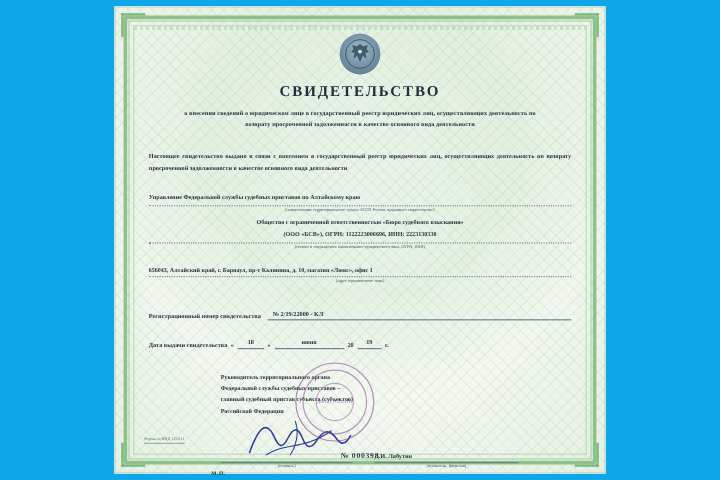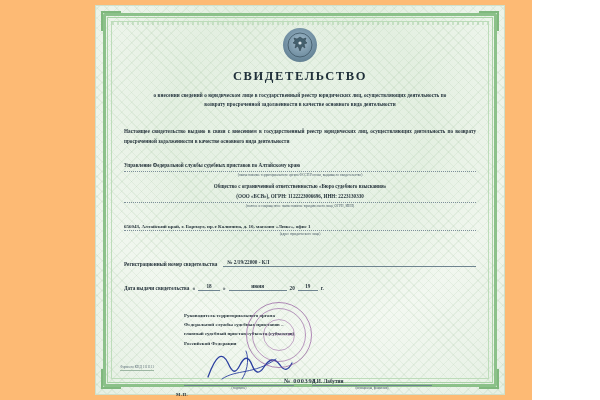--- a/index.html
+++ b/index.html
@@ -9,23 +9,23 @@
   }
   body {
     width: 600px;
     height: 400px;
     overflow: hidden;
     font-family: "Liberation Serif", serif;
   }
 
   .page {
     position: relative;
-    width: 532px;
+    width: 600px;
     height: 400px;
-    background: #fdba74;
+    background: #0ea5e9;
   }
 
   
   .cert {
     position: absolute;
     left: 96px;
     top: 6px;
     width: 408px;
     height: 388px;
     background:

